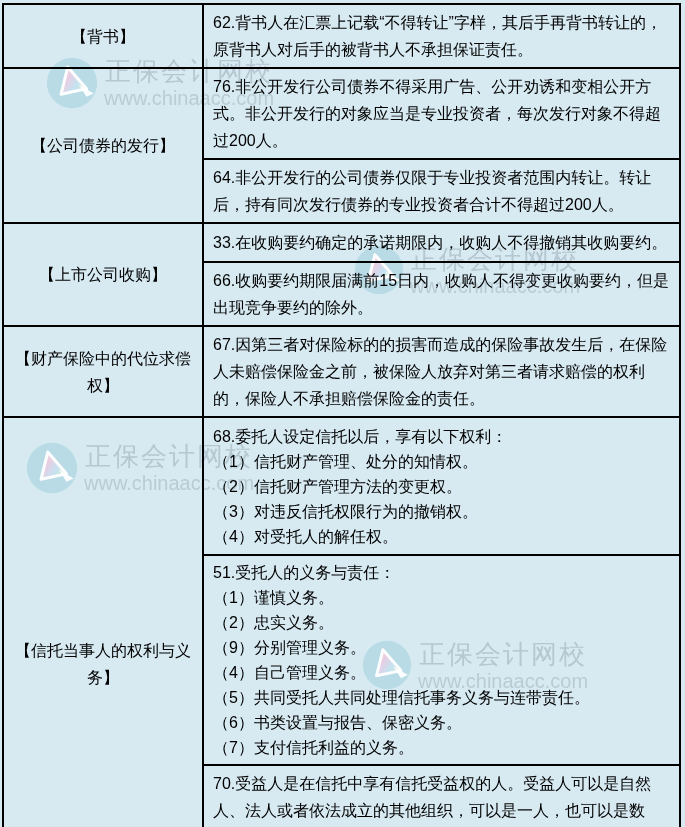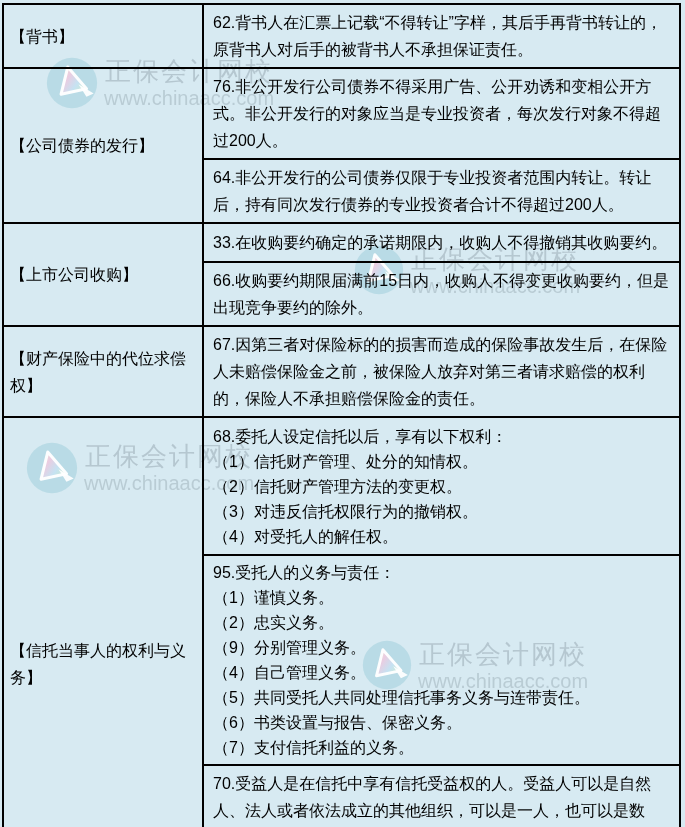--- a/index.html
+++ b/index.html
@@ -60,21 +60,21 @@
     border-collapse: collapse;
     table-layout: fixed;
     background: transparent;
   }
   table.kb, table.kb td {
     border: 2px solid #000000;
   }
   table.kb tr:last-child td { border-bottom-width: 3px; }
   td.label-cell {
     width: 186px;
-    text-align: left;
+    text-align: center;
     vertical-align: middle;
     font-size: 16px;
     line-height: 27px;
     padding: 2px 6px;
     font-family: Liberation Serif, serif;
   }
   td.content-cell {
     vertical-align: middle;
     font-size: 16px;
     line-height: 27px;
@@ -208,21 +208,21 @@
       <td class="content-cell list">
         <span class="line">68.委托人设定信托以后，享有以下权利：</span>
         <span class="line">（1）信托财产管理、处分的知情权。</span>
         <span class="line">（2）信托财产管理方法的变更权。</span>
         <span class="line">（3）对违反信托权限行为的撤销权。</span>
         <span class="line">（4）对受托人的解任权。</span>
       </td>
     </tr>
     <tr class="r69">
       <td class="content-cell list">
-        <span class="line">95.受托人的义务与责任：</span>
+        <span class="line">51.受托人的义务与责任：</span>
         <span class="line">（1）谨慎义务。</span>
         <span class="line">（2）忠实义务。</span>
         <span class="line">（9）分别管理义务。</span>
         <span class="line">（4）自己管理义务。</span>
         <span class="line">（5）共同受托人共同处理信托事务义务与连带责任。</span>
         <span class="line">（6）书类设置与报告、保密义务。</span>
         <span class="line">（7）支付信托利益的义务。</span>
       </td>
     </tr>
     <tr class="r70">

